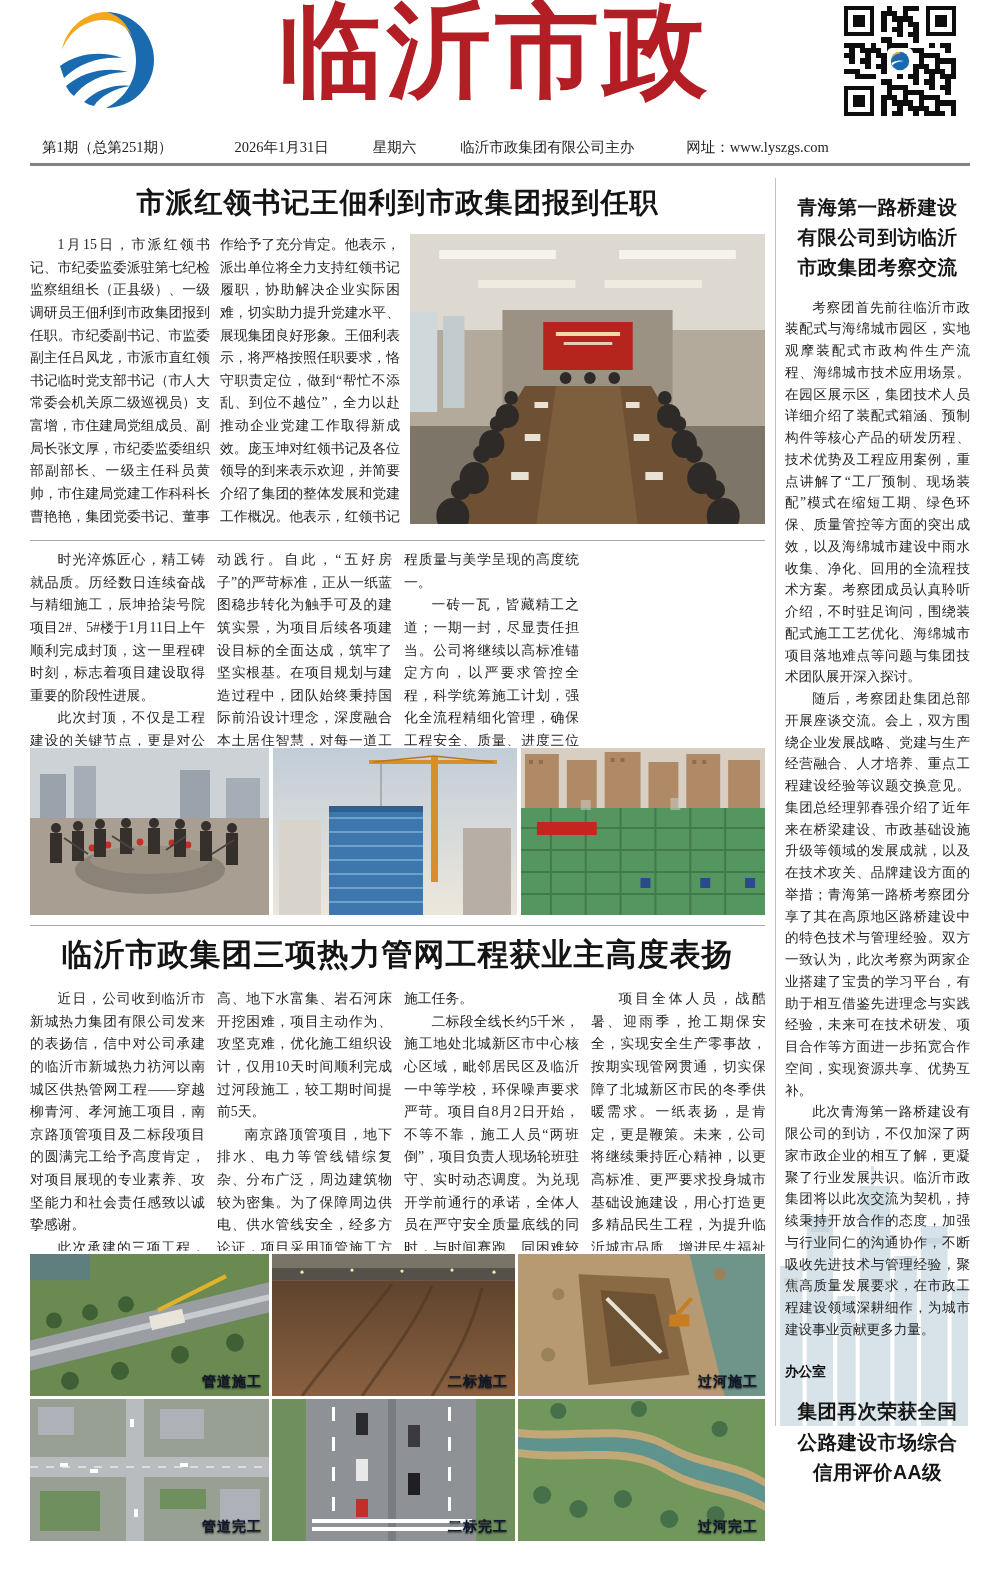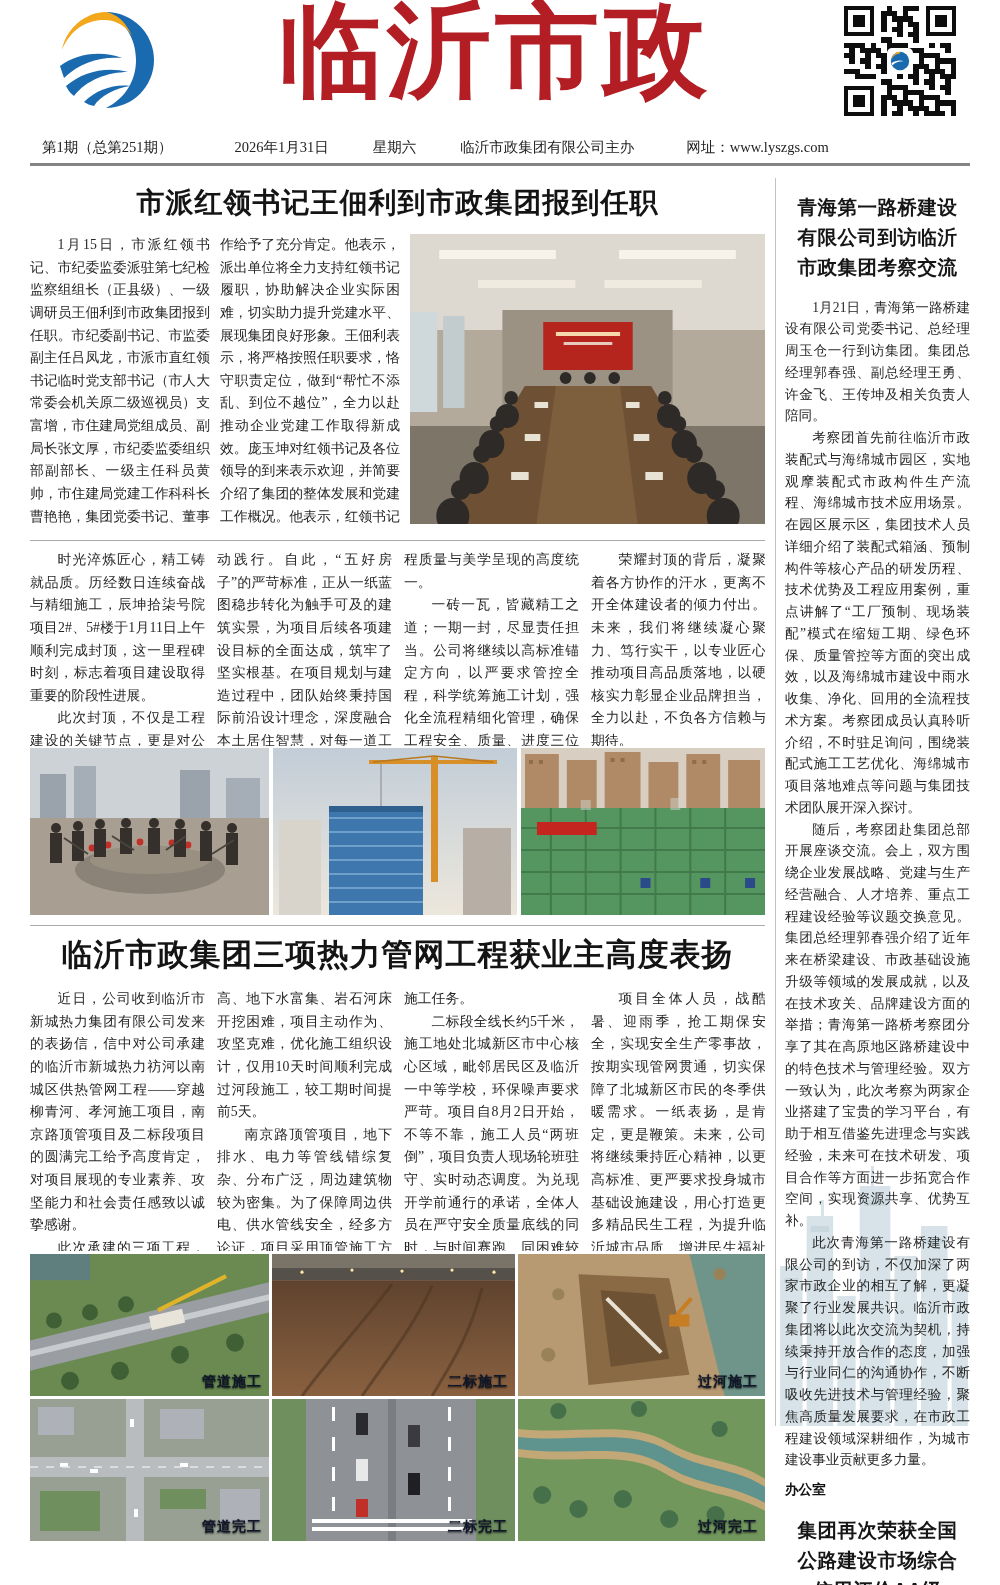--- a/index.html
+++ b/index.html
@@ -77,21 +77,21 @@
     font-family:"Liberation Sans", sans-serif; font-weight:700; font-size:14px;
     text-shadow:0 1px 2px rgba(0,0,0,.8); letter-spacing:1px; }
 
   
   .side-article { position:relative; z-index:1; }
   .side-article h2 {
     font-family:"Liberation Sans", sans-serif; font-weight:700; color:#161616;
     font-size:19.5px; line-height:1.55; text-align:center; margin:14px 4px 14px 4px; letter-spacing:.5px;
   }
   .side-article p { font-size:13.6px; line-height:1.60; text-align:justify; margin:0; }
-  .side-article .sig { margin-top:8px; margin-bottom:4px; }
+  .side-article .sig { margin-top:20px; margin-bottom:4px; }
   .skyline { position:absolute; left:0; right:0; bottom:0; height:300px; z-index:0; opacity:.55; }
 </style>
 </head>
 <body>
 
 <div class="page">
 
   <header class="masthead">
     <div class="logo">
       <svg viewBox="0 0 100 100">
@@ -362,24 +362,20 @@
             <p class="indent">时光淬炼匠心，精工铸就品质。历经数日连续奋战与精细施工，辰坤拾柒号院项目2#、5#楼于1月11日上午顺利完成封顶，这一里程碑时刻，标志着项目建设取得重要的阶段性进展。</p>
             <p class="indent">此次封顶，不仅是工程建设的关键节点，更是对公司“品质为先、匠心筑家”核心理念的生</p>
           </div>
           <div class="tcol">
             <p>动践行。自此，“五好房子”的严苛标准，正从一纸蓝图稳步转化为触手可及的建筑实景，为项目后续各项建设目标的全面达成，筑牢了坚实根基。在项目规划与建造过程中，团队始终秉持国际前沿设计理念，深度融合本土居住智慧，对每一道工序、每一处细节严格把关，力求实现工</p>
           </div>
           <div class="tcol">
             <p>程质量与美学呈现的高度统一。</p>
             <p class="indent">一砖一瓦，皆藏精工之道；一期一封，尽显责任担当。公司将继续以高标准锚定方向，以严要求管控全程，科学统筹施工计划，强化全流程精细化管理，确保工程安全、质量、进度三位一体协同推进，矢志打造业主安心、市场认可的品质标杆工程。</p>
           </div>
-          <div class="tcol">
-            <p class="indent">荣耀封顶的背后，凝聚着各方协作的汗水，更离不开全体建设者的倾力付出。未来，我们将继续凝心聚力、笃行实干，以专业匠心推动项目高品质落地，以硬核实力彰显企业品牌担当，全力以赴，不负各方信赖与期待。</p>
-
-          </div>
         </div>
         <div class="photo-row">
           <div class="photo ph-b1">
             <svg viewBox="0 0 239 167" preserveAspectRatio="none">
               <rect width="239" height="70" fill="#ccd2d6"></rect>
               <rect x="10" y="26" width="26" height="44" fill="#9aa2ac"></rect>
               <rect x="44" y="18" width="22" height="52" fill="#a5adb6"></rect>
               <rect x="150" y="22" width="30" height="48" fill="#9aa2ac"></rect>
               <rect x="196" y="30" width="34" height="40" fill="#a5adb6"></rect>
               <rect y="70" width="239" height="97" fill="#a89f92"></rect>
@@ -655,21 +651,20 @@
           </div>
         </div>
       </section>
     </div>
 
     <div class="v-rule"></div>
 
     <aside class="right-col">
       <section class="side-article">
         <h2>青海第一路桥建设有限公司到访临沂市政集团考察交流</h2>
-        <p class="indent">1月21日，青海第一路桥建设有限公司党委书记、总经理周玉仓一行到访集团。集团总经理郭春强、副总经理王勇、许金飞、王传坤及相关负责人陪同。</p>
         <p class="indent">考察团首先前往临沂市政装配式与海绵城市园区，实地观摩装配式市政构件生产流程、海绵城市技术应用场景。在园区展示区，集团技术人员详细介绍了装配式箱涵、预制构件等核心产品的研发历程、技术优势及工程应用案例，重点讲解了“工厂预制、现场装配”模式在缩短工期、绿色环保、质量管控等方面的突出成效，以及海绵城市建设中雨水收集、净化、回用的全流程技术方案。考察团成员认真聆听介绍，不时驻足询问，围绕装配式施工工艺优化、海绵城市项目落地难点等问题与集团技术团队展开深入探讨。</p>
         <p class="indent">随后，考察团赴集团总部开展座谈交流。会上，双方围绕企业发展战略、党建与生产经营融合、人才培养、重点工程建设经验等议题交换意见。集团总经理郭春强介绍了近年来在桥梁建设、市政基础设施升级等领域的发展成就，以及在技术攻关、品牌建设方面的举措；青海第一路桥考察团分享了其在高原地区路桥建设中的特色技术与管理经验。双方一致认为，此次考察为两家企业搭建了宝贵的学习平台，有助于相互借鉴先进理念与实践经验，未来可在技术研发、项目合作等方面进一步拓宽合作空间，实现资源共享、优势互补。</p>
         <p class="indent">此次青海第一路桥建设有限公司的到访，不仅加深了两家市政企业的相互了解，更凝聚了行业发展共识。临沂市政集团将以此次交流为契机，持续秉持开放合作的态度，加强与行业同仁的沟通协作，不断吸收先进技术与管理经验，聚焦高质量发展要求，在市政工程建设领域深耕细作，为城市建设事业贡献更多力量。</p>
         <p class="sig">办公室</p>
       </section>
 
       <section class="side-article">
         <h2>集团再次荣获全国公路建设市场综合信用评价AA级</h2>
 
       </section>

